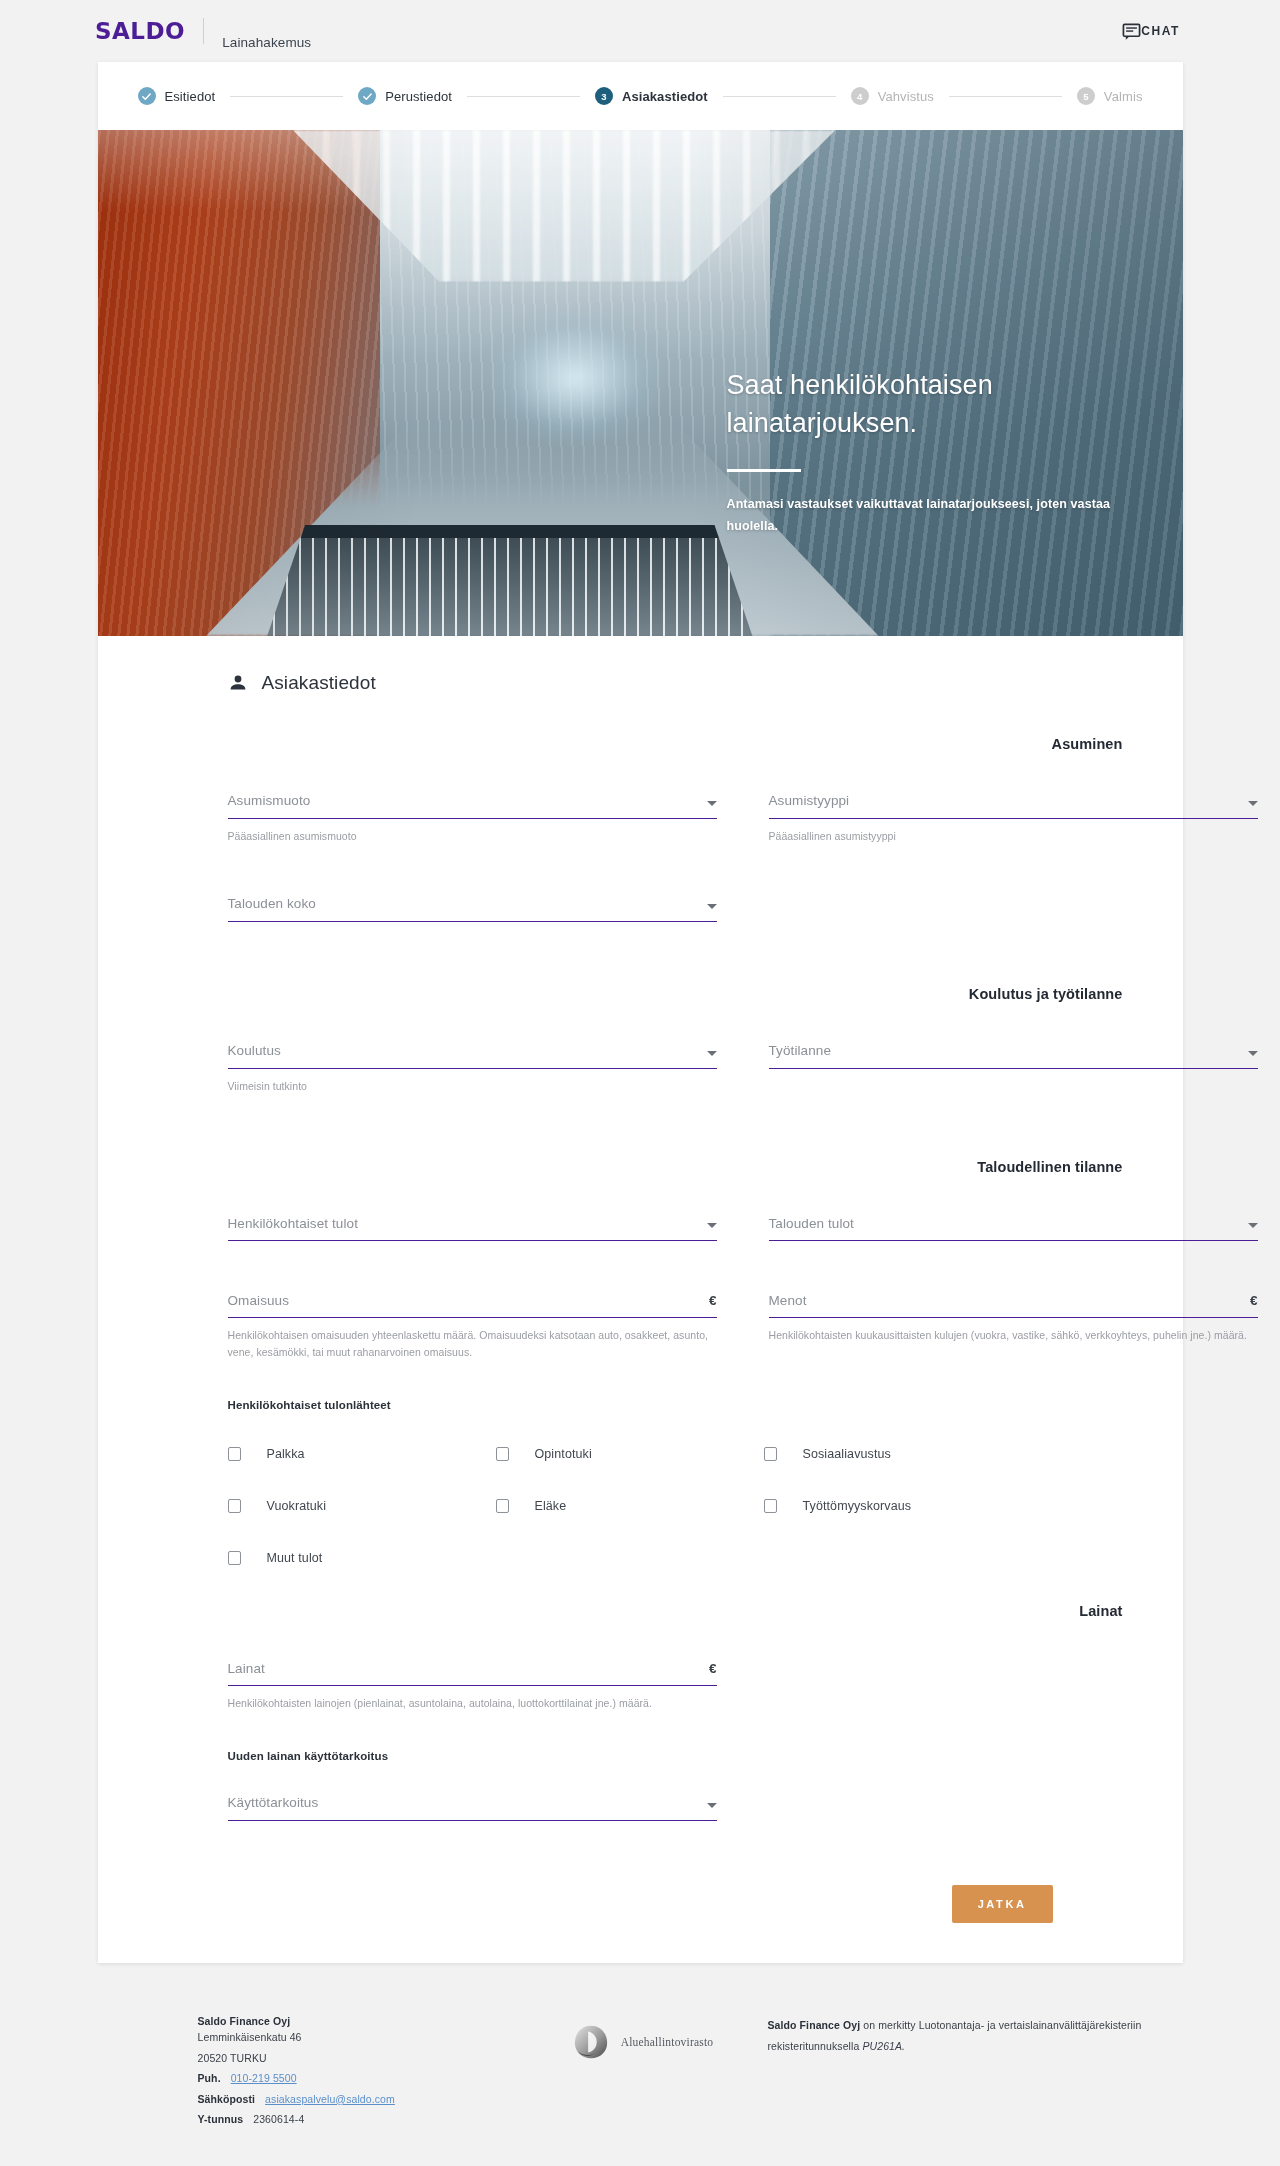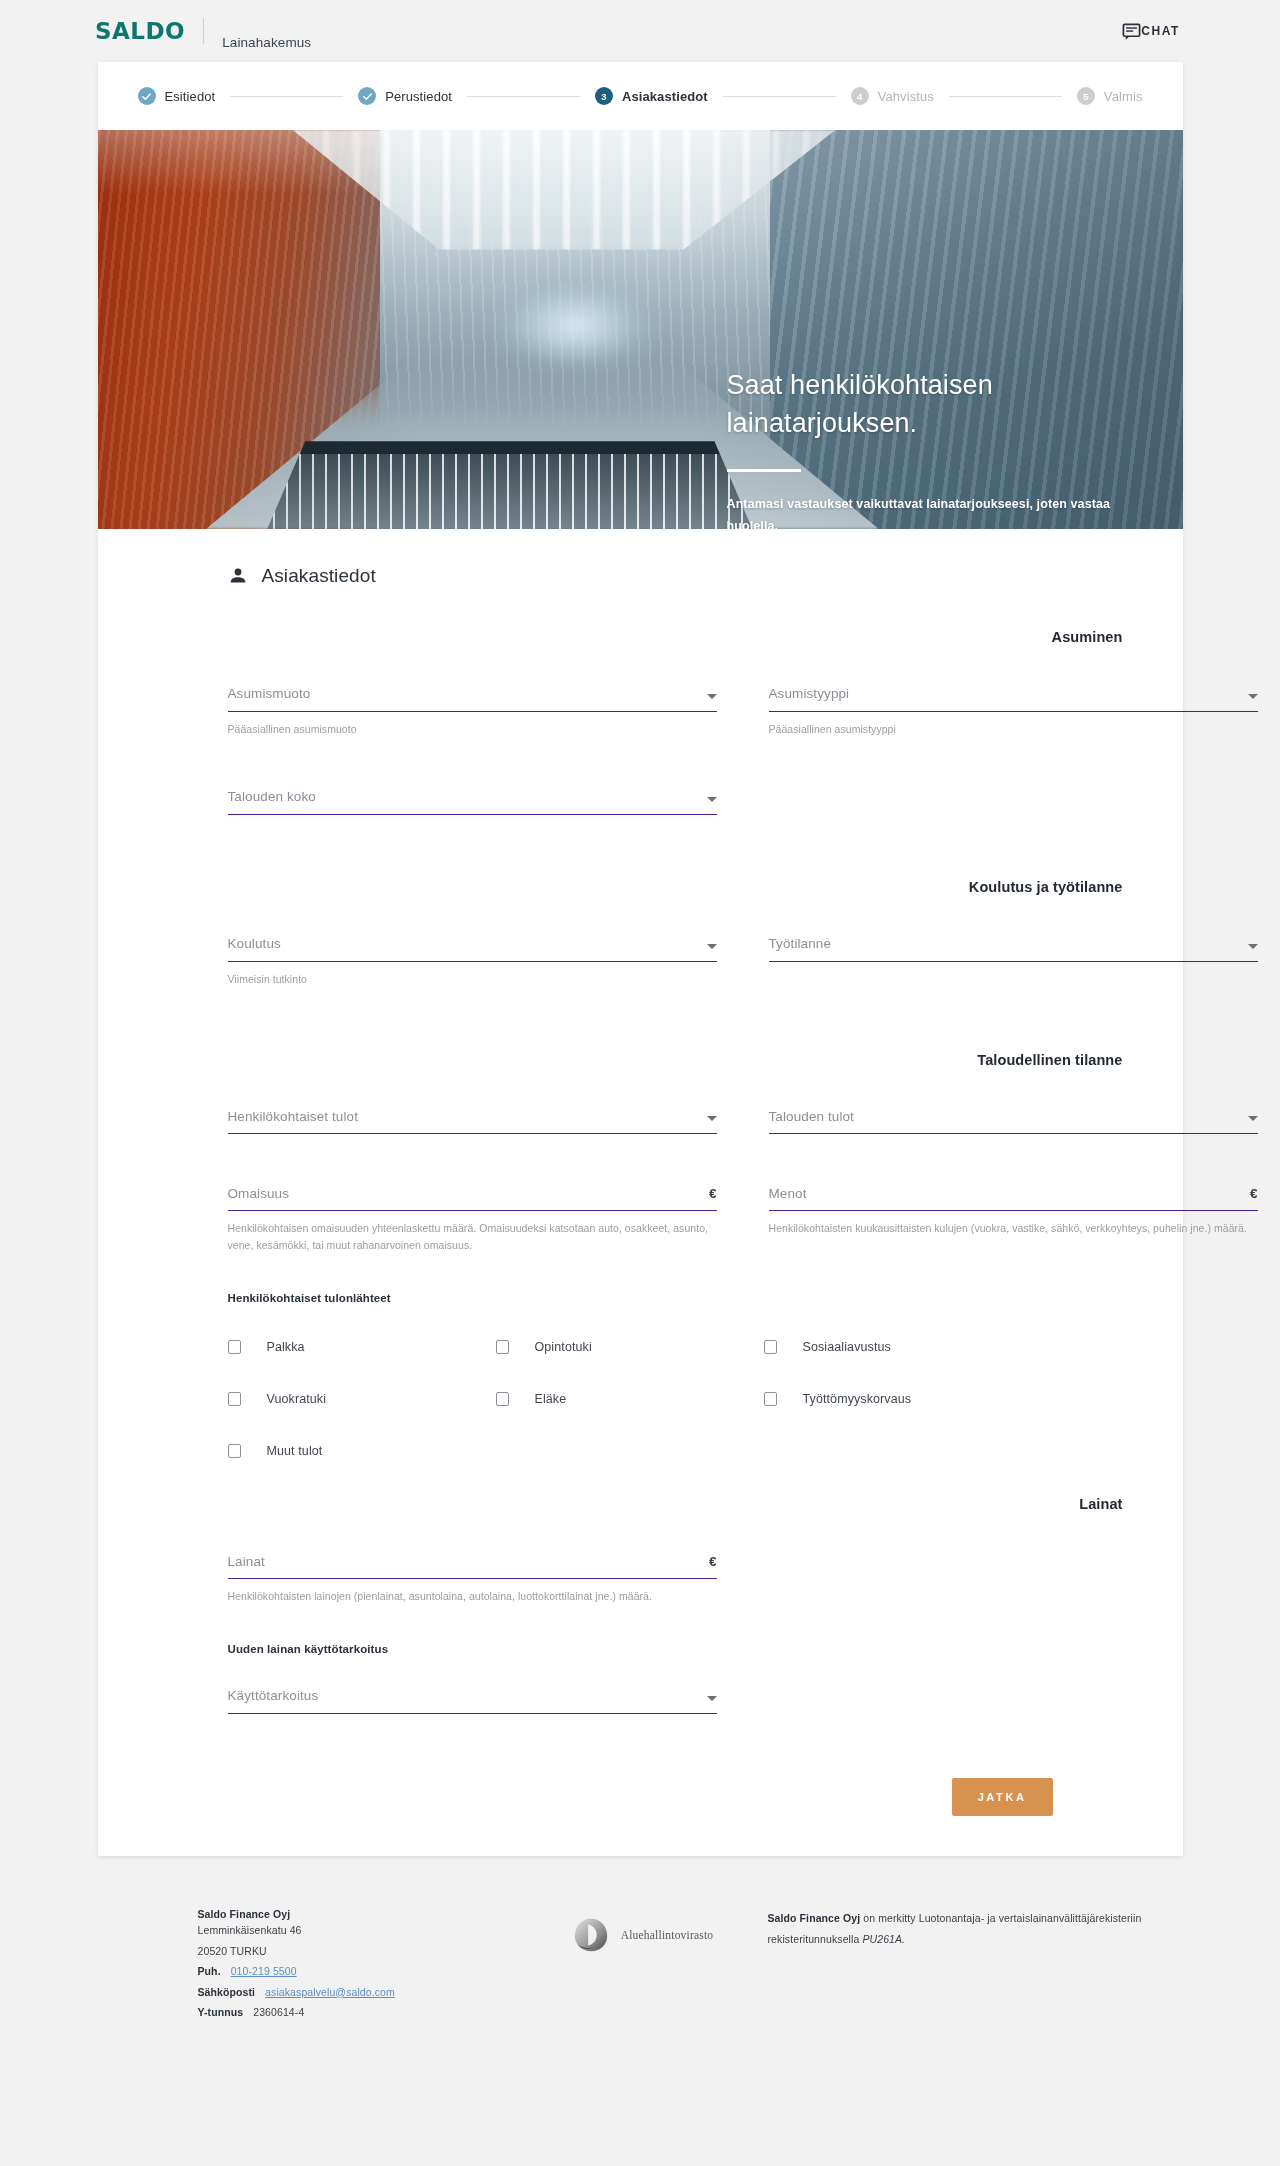--- a/index.html
+++ b/index.html
@@ -17,21 +17,21 @@
     background: #f2f2f2;
     display: flex;
     align-items: center;
     padding: 0 100px 0 95px;
   }
   .brand-wrap { display: flex; align-items: center; gap: 18px; }
   .logo {
     font-size: 23px;
     font-weight: 800;
     letter-spacing: 0.5px;
-    color: #0f766e;
+    color: #4c1d95;
     font-family: "DejaVu Sans", sans-serif;
   }
   .logo-divider { width: 1px; height: 26px; background: #cfcfcf; }
   .app-title { font-size: 13.5px; color: #3c4450; letter-spacing: 0.1px; margin-top: 23px; }
   .topbar-spacer { flex: 1; }
   .chat-btn {
     display: flex; align-items: center; gap: 0;
     cursor: pointer; background: none; border: none;
   }
   .chat-label {
@@ -66,21 +66,21 @@
   .step.todo  .step-dot { background: #cdcdcd; }
   .step-dot svg { width: 11px; height: 11px; display: block; }
   .step-label { font-size: 13px; color: #2d333c; letter-spacing: 0.1px; }
   .step.todo .step-label { color: #b4b4b4; }
   .step.active .step-label { font-weight: 700; }
   .step-line { flex: 1; height: 1px; background: #dedede; margin: 0 15px; }
 
   
   .hero {
     position: relative;
-    height: 399px;
+    height: 506px;
     overflow: hidden;
     background: #404040;
   }
   .hero-img { position: absolute; inset: 0; }
   
   .hz-left {
     position: absolute; left: 0; top: 0; width: 30%; height: 100%;
     background:
       linear-gradient(180deg, rgba(255,255,255,0.35) 0%, rgba(255,255,255,0.0) 16%),
       repeating-linear-gradient(96deg, rgba(255,255,255,0.10) 0px, rgba(255,255,255,0.10) 3px, rgba(0,0,0,0.05) 3px, rgba(0,0,0,0.05) 9px),

